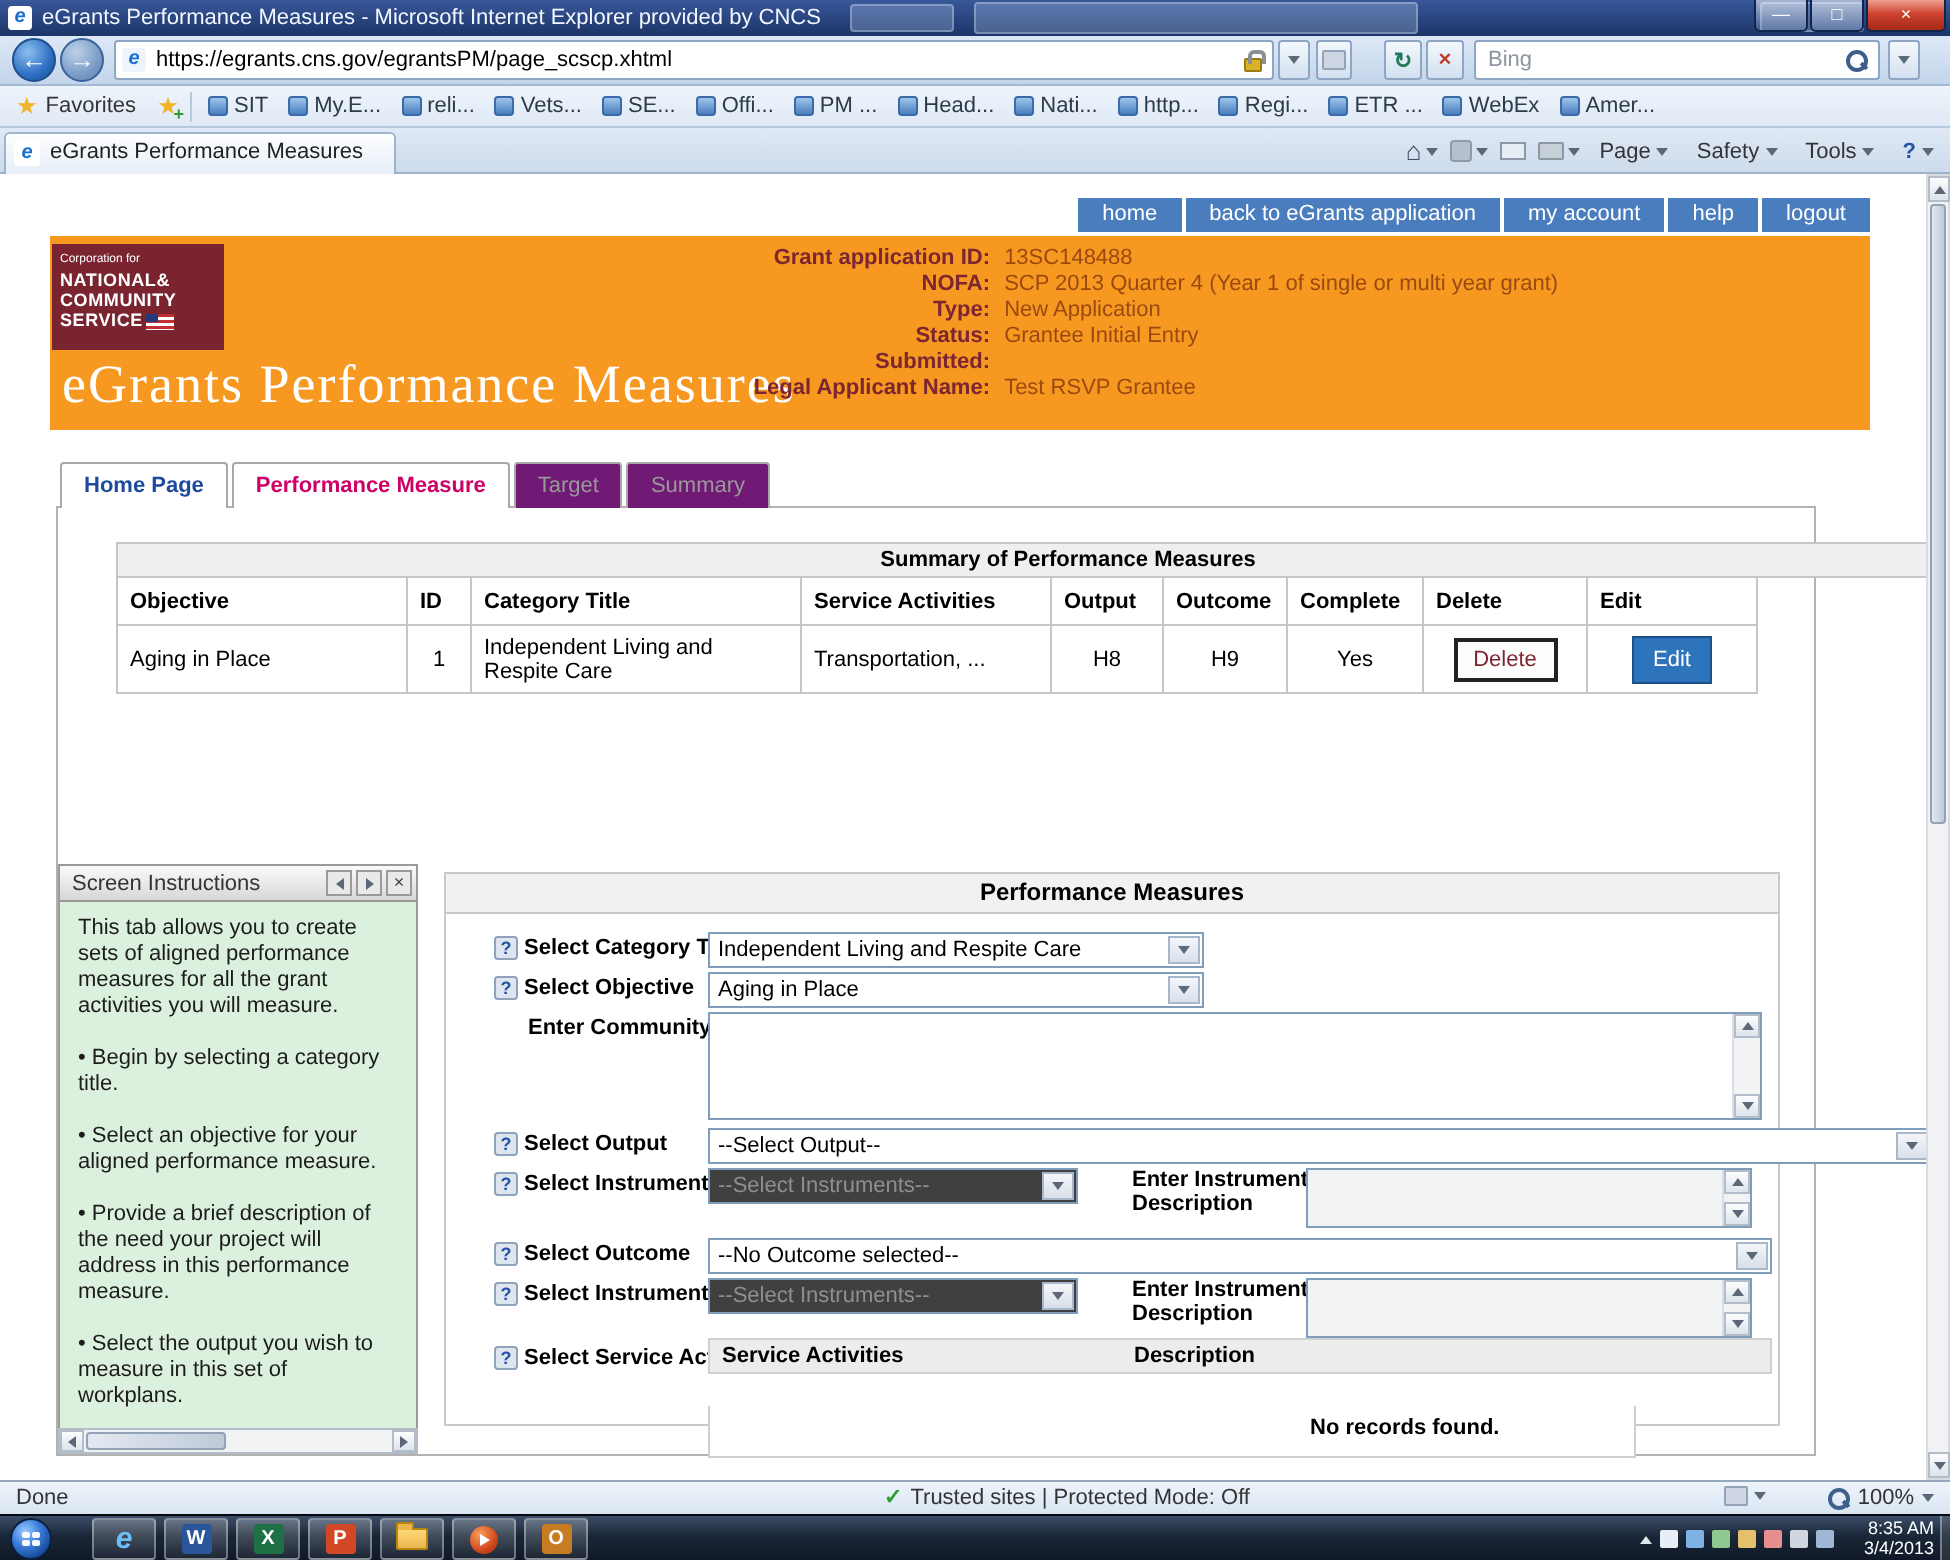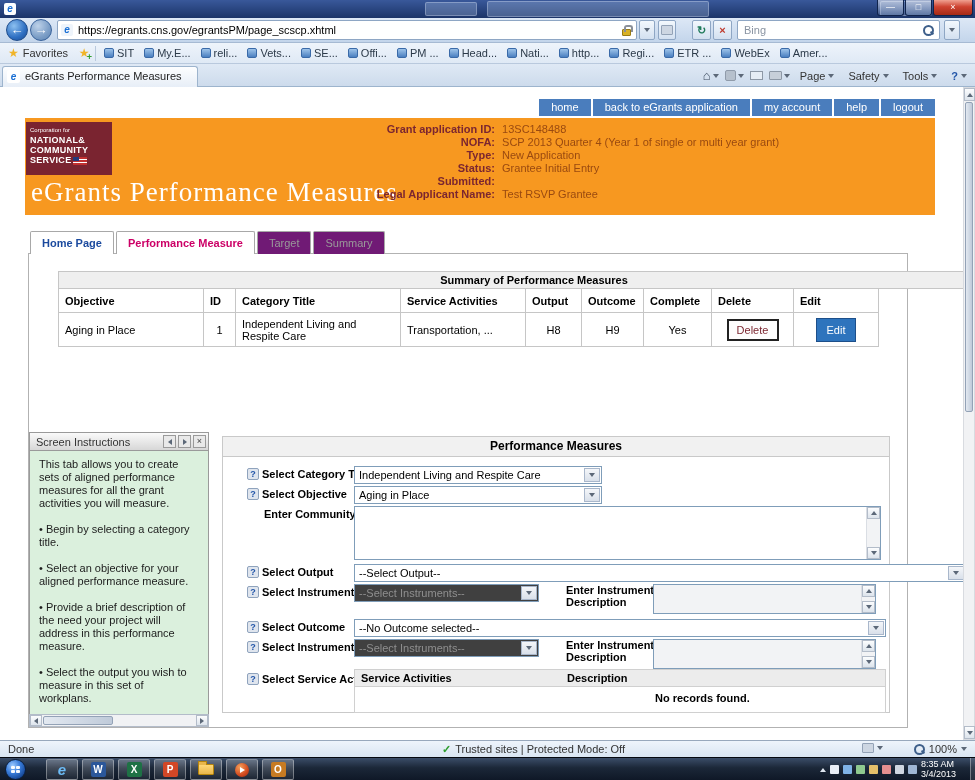--- a/index.html
+++ b/index.html
@@ -161,28 +161,29 @@
 .sq-word{background:#2b579a}
 .sq-excel{background:#1e7145}
 .sq-ppt{background:#d24726}
 .sq-outlook{background:#c77b22}
 .folder{width:16px;height:11px;background:linear-gradient(#ffd978,#e8b64c);border:1px solid #b8860b;border-radius:1px;position:relative}
 .folder:before{content:"";position:absolute;left:-1px;top:-4px;width:7px;height:3px;background:#e8b64c;border:1px solid #b8860b;border-bottom:none;border-radius:1px 1px 0 0}
 .media{width:14px;height:14px;border-radius:50%;background:radial-gradient(circle at 35% 30%,#f5a05a,#d2491e 60%,#8f2c10);position:relative}
 .media:before{content:"";position:absolute;left:5px;top:4px;border-top:3px solid transparent;border-bottom:3px solid transparent;border-left:5px solid #fff}
 #tray{position:absolute;right:58px;top:0;height:23px;display:flex;align-items:center;gap:4px}
 .tic{width:9px;height:9px;border-radius:1px}
-#clock{position:absolute;right:8px;top:1px;width:46px;color:#fff;font-size:9px;line-height:10px;text-align:left}
+#clock{position:absolute;right:8px;top:1px;width:46px;color:#fff;font-size:9px;line-height:10px;text-align:right}
 #showdesk{position:absolute;right:0;top:0;width:5px;height:23px;background:rgba(255,255,255,.1);border-left:1px solid rgba(255,255,255,.35)}
 </style>
 </head>
 <body>
 
 <div id="titlebar">
   <span class="t-fav">e</span>
+  <span class="t-title">eGrants Performance Measures - Microsoft Internet Explorer provided by CNCS</span>
   <div class="ghost" style="left:425px;top:2px;width:52px;height:14px"></div>
   <div class="ghost" style="left:487px;top:1px;width:222px;height:16px"></div>
   <div class="ghost" style="left:880px;top:1px;width:52px;height:15px"></div>
   <div id="winbtns">
     <div class="winbtn">—</div>
     <div class="winbtn">□</div>
     <div class="winbtn close">×</div>
   </div>
 </div>
 
@@ -564,21 +565,21 @@
           </div>
       </div>
     </div>
 
     <span class="help" style="left:24px;top:236px">?</span>
     <span class="flabel" style="left:39px;top:236px">Select Service Activities</span>
     <div class="act-head" style="left:131px;top:232px;width:532px">
       <div class="act-c1">Service Activities</div>
       <div class="act-c2">Description</div>
     </div>
-    <div class="act-body" style="left:131px;top:250px;width:532px;height:26px">
+    <div class="act-body" style="left:131px;top:266px;width:464px;height:26px">
       <span class="norec">No records found.</span>
     </div>
   </div>
 
   <div class="vtrack" style="left:890px;top:349px;width:13px;height:277px">
     <div class="sbtn" style="top:0">
         <i class="tri-up"></i>
       </div>
     <div class="sthumb" style="position:absolute;left:1px;top:14px;width:9px;height:215px"></div>
     <div class="sbtn" style="bottom:0">

